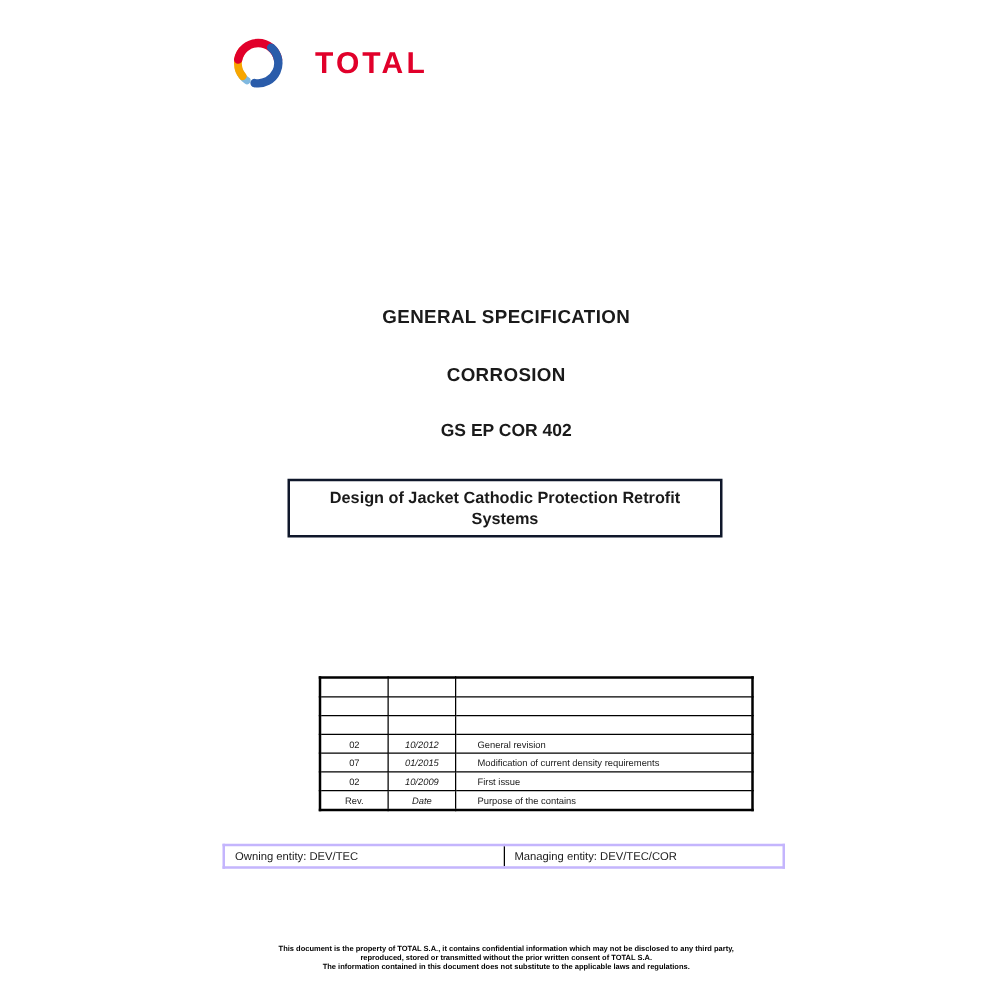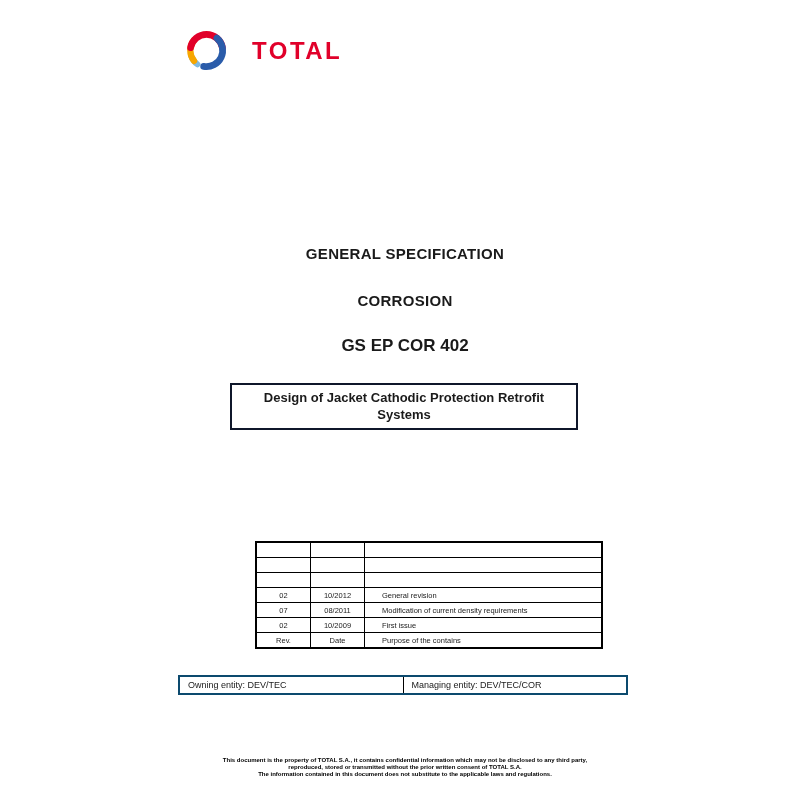--- a/index.html
+++ b/index.html
@@ -22,21 +22,21 @@
     font-weight: bold;
     letter-spacing: 2.5px;
     color: #e1002a;
     line-height: 47px;
   }
 
   
   .center { position: absolute; left: 105px; width: 600px; text-align: center; }
   .h-main  { top: 245px; font-size: 15px; font-weight: bold; letter-spacing: 0.3px; }
   .h-cat   { top: 292px; font-size: 15px; font-weight: bold; letter-spacing: 0.3px; }
-  .h-code  { top: 336px; font-size: 17px; font-weight: bold; }
+  .h-code  { top: 336px; font-size: 14px; font-weight: bold; }
 
   
   .title-box {
     position: absolute; left: 230px; top: 383px;
     width: 348px; height: 47px;
     box-sizing: border-box;
     border: 2px solid #0f172a;
     text-align: center;
     font-size: 13px; font-weight: bold;
     line-height: 17px;
@@ -48,30 +48,30 @@
     position: absolute; left: 231px; top: 541px;
     width: 348px;
     border-collapse: collapse;
     table-layout: fixed;
     border: 2px solid #000;
     font-size: 7.5px;
     margin-left: 24px;
   }
   table.rev td { border: 1px solid #000; height: 14px; padding: 0; overflow: hidden; white-space: nowrap; }
   table.rev td.c-rev  { width: 53px; text-align: center; }
-  table.rev td.c-date { width: 53px; text-align: center; }
+  table.rev td.c-date { width: 53px; text-align: center; font-style: italic; }
   table.rev td.c-purp { padding-left: 17px; text-align: left; }
 
   
   table.entity {
     position: absolute; left: 178px; top: 675px;
     width: 450px;
     border-collapse: collapse;
     table-layout: fixed;
-    border: 2px solid #0c4a6e;
+    border: 2px solid #c4b5fd;
     font-size: 9px;
     padding-left: 20px;
   }
   table.entity td { border: 1px solid #000; height: 16px; padding: 0 0 0 8px; text-align: left; white-space: nowrap; }
 
   
   .footer {
     position: absolute; left: 105px; top: 757px;
     width: 600px;
     text-align: center;
@@ -122,21 +122,21 @@
         <td class="c-date"></td>
         <td class="c-purp"></td>
       </tr>
       <tr>
         <td class="c-rev">02</td>
         <td class="c-date">10/2012</td>
         <td class="c-purp">General revision</td>
       </tr>
       <tr>
         <td class="c-rev">07</td>
-        <td class="c-date">08/2011</td>
+        <td class="c-date">01/2015</td>
         <td class="c-purp">Modification of current density requirements</td>
       </tr>
       <tr>
         <td class="c-rev">02</td>
         <td class="c-date">10/2009</td>
         <td class="c-purp">First issue</td>
       </tr>
       <tr>
         <td class="c-rev">Rev.</td>
         <td class="c-date">Date</td>

